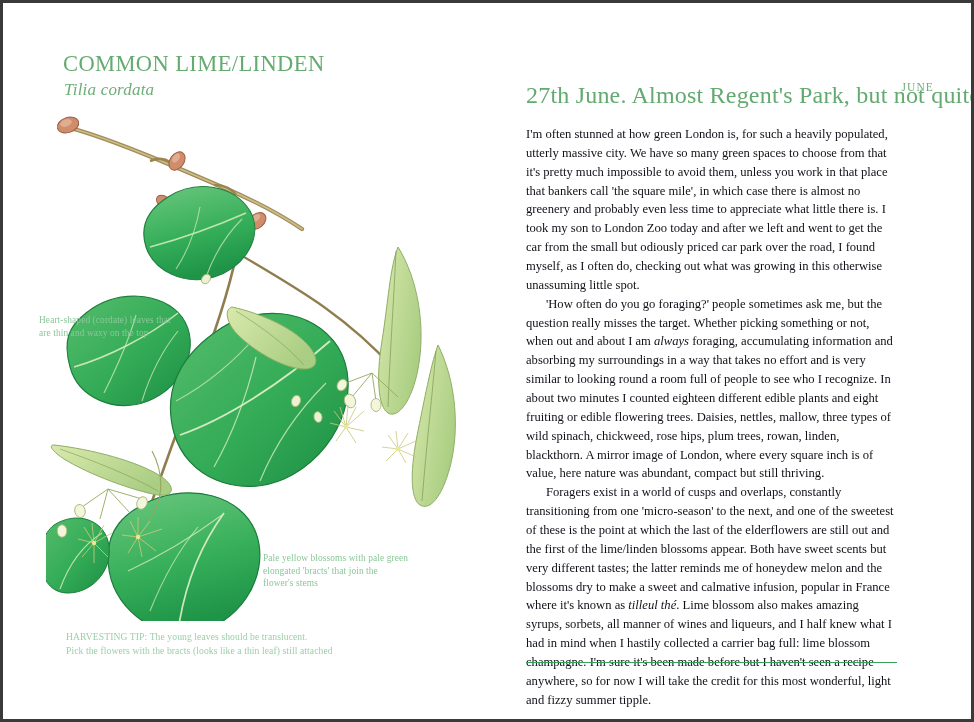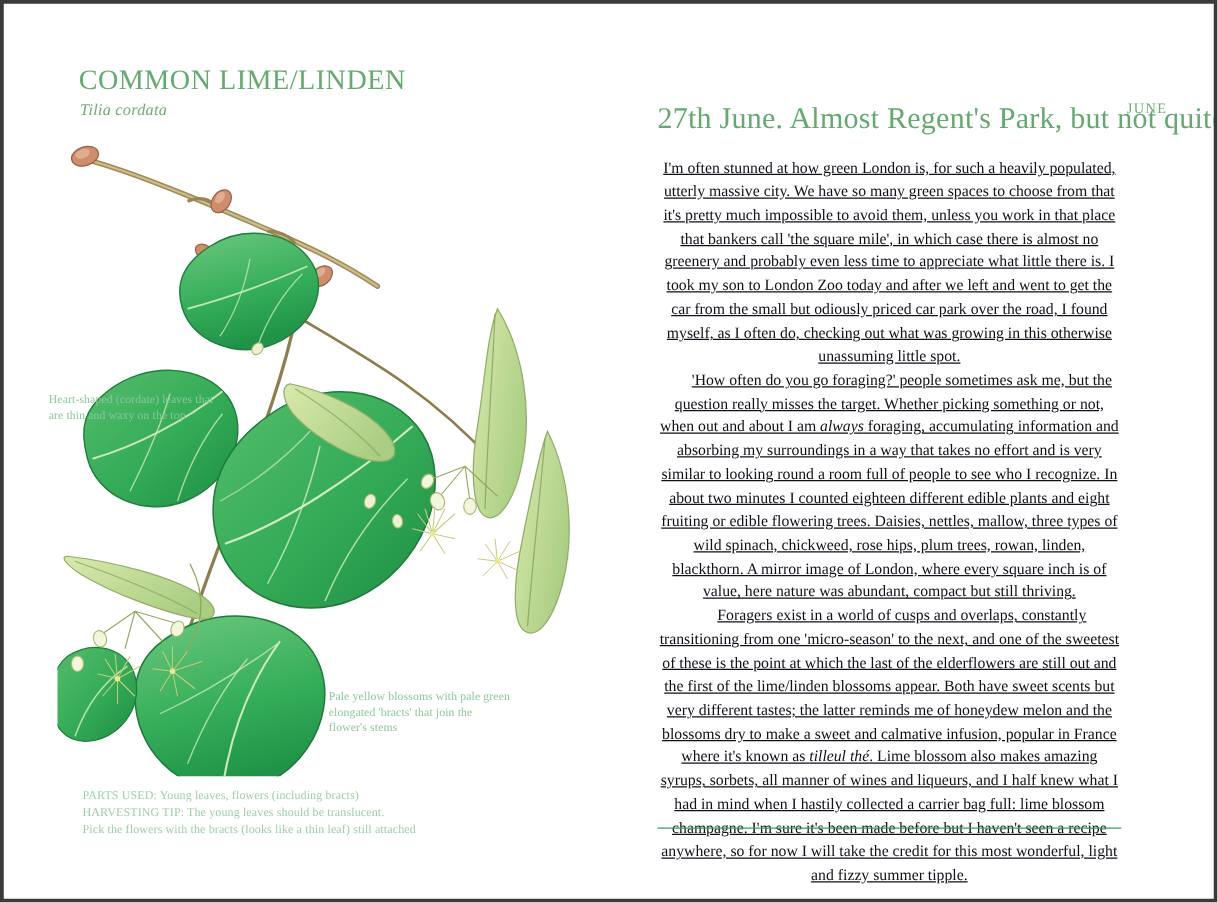--- a/index.html
+++ b/index.html
@@ -43,21 +43,21 @@
     font-size: 22.5px;
     letter-spacing: 0.4px;
     color: #65ab71;
     font-family: "Liberation Serif", serif;
     white-space: nowrap;
   }
   .species-latin {
     position: absolute;
     left: 58px;
     top: 74px;
-    font-size: 13px;
+    font-size: 17px;
     font-style: italic;
     color: #6fae78;
     letter-spacing: 0.2px;
   }
 
   .annotation {
     position: absolute;
     color: #8bc79a;
     font-size: 9.4px;
     line-height: 1.33;
@@ -108,22 +108,21 @@
     white-space: nowrap;
   }
   .body-col {
     position: absolute;
     left: 12px;
     top: 119px;
     width: 371px;
     color: #101018;
     font-size: 12.6px;
     line-height: 1.498;
-    text-align: center;
-    text-decoration: underline;
+    text-align: left;
   }
   .body-col p {
     margin: 0;
   }
   .body-col p + p {
     text-indent: 20px;
   }
   .body-col em { font-style: italic; }
 
   .footer-rule {
@@ -291,21 +290,20 @@
             <ellipse cx="160" cy="178" rx="4" ry="5.2" transform="rotate(40 160 178)"></ellipse>
           </g>
         </svg>
       </div>
 
       <div class="annotation ann-leaf">Heart-shaped (cordate) leaves that are thin and waxy on the top</div>
 
       <div class="annotation ann-blossom">Pale yellow blossoms with pale green elongated 'bracts' that join the flower's stems</div>
 
       <div class="parts-block">
-        <span class="line">PARTS USED: Young leaves, flowers (including bracts)</span>
         <span class="line">HARVESTING TIP: The young leaves should be translucent.</span>
         <span class="line">Pick the flowers with the bracts (looks like a thin leaf) still attached</span>
       </div>
     </div>
 
     <div class="page-right">
 
       <div class="running-head">JUNE</div>
 
       <div class="entry-heading">27th June. Almost Regent's Park, but not quite</div>

